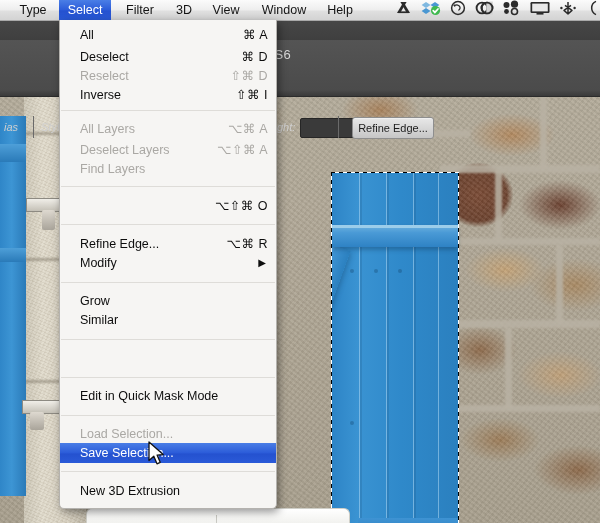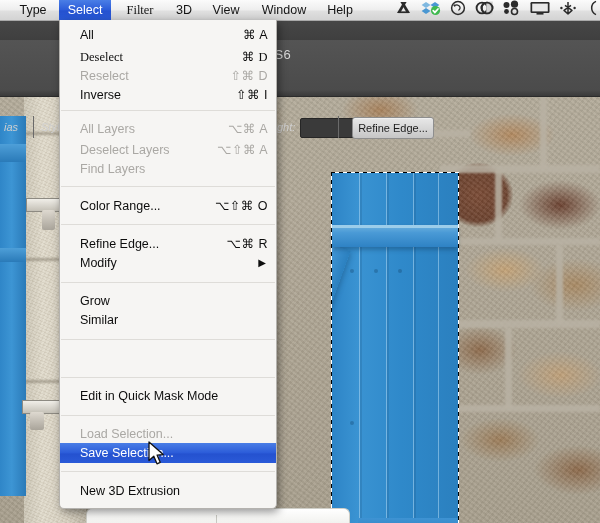--- a/index.html
+++ b/index.html
@@ -246,21 +246,21 @@
       <div class="ps-label" style="left:277px;top:54px;">ght:</div>
       <div class="ps-input" style="left:300px;width:54px;"></div>
       <div class="ps-sep" style="left:338px;"></div>
       <div class="ps-btn" style="left:352px;width:80px;">Refine Edge...</div>
     </div>
   </div>
 
   <div class="menubar">
     <div class="mb-item" style="left:12px;width:42px;">Type</div>
     <div class="mb-item active" style="left:59px;width:52px;">Select</div>
-    <div class="mb-item" style="left:118px;width:44px;font-family:Liberation Serif, serif;">Filter</div>
+    <div class="mb-item" style="left:118px;width:44px;">Filter</div>
     <div class="mb-item" style="left:170px;width:28px;">3D</div>
     <div class="mb-item" style="left:205px;width:42px;">View</div>
     <div class="mb-item" style="left:254px;width:60px;">Window</div>
     <div class="mb-item" style="left:321px;width:38px;">Help</div>
 
     <div class="mb-icon" style="left:395px;">
       <svg width="17" height="16" viewBox="0 0 17 16">
           <polygon points="8.5,2 15,13 11.8,13 5.4,2" fill="#2b2b2b"></polygon>
           <polygon points="8.5,2 2,13 5.2,13 11.6,2" fill="#2b2b2b"></polygon>
           <rect x="3.3" y="11.4" width="10.4" height="1.7" fill="#2b2b2b"></rect>
@@ -318,21 +318,21 @@
         </svg>
     </div>
   </div>
 
   <div class="menu">
 
     <div class="mi" style="top:5px;">
       <span class="lbl">All</span>
       <span class="sc">⌘ A</span>
     </div>
-    <div class="mi" style="top:27px;font-family:Liberation Serif, serif;">
+    <div class="mi" style="top:27px;">
       <span class="lbl">Deselect</span>
       <span class="sc">⌘ D</span>
     </div>
     <div class="mi dis" style="top:46px;">
       <span class="lbl">Reselect</span>
       <span class="sc">⇧⌘ D</span>
     </div>
     <div class="mi" style="top:65px;">
       <span class="lbl">Inverse</span>
       <span class="sc">⇧⌘ I</span>
@@ -349,21 +349,20 @@
       <span class="sc">⌥⌘ A</span>
     </div>
     <div class="mi dis" style="top:139px;">
       <span class="lbl">Find Layers</span>
       <span class="sc"></span>
     </div>
 
     <div class="msep" style="top:166px;"></div>
 
     <div class="mi" style="top:176px;">
-      <span class="lbl">Color Range...</span>
       <span class="sc">⌥⇧⌘ O</span>
     </div>
 
     <div class="msep" style="top:204px;"></div>
 
     <div class="mi" style="top:214px;">
       <span class="lbl">Refine Edge...</span>
       <span class="sc">⌥⌘ R</span>
     </div>
     <div class="mi" style="top:233px;">

